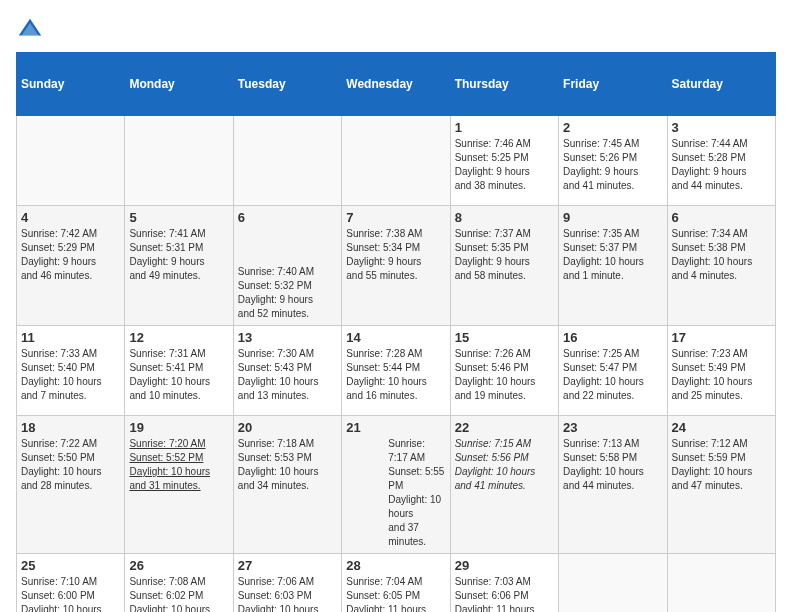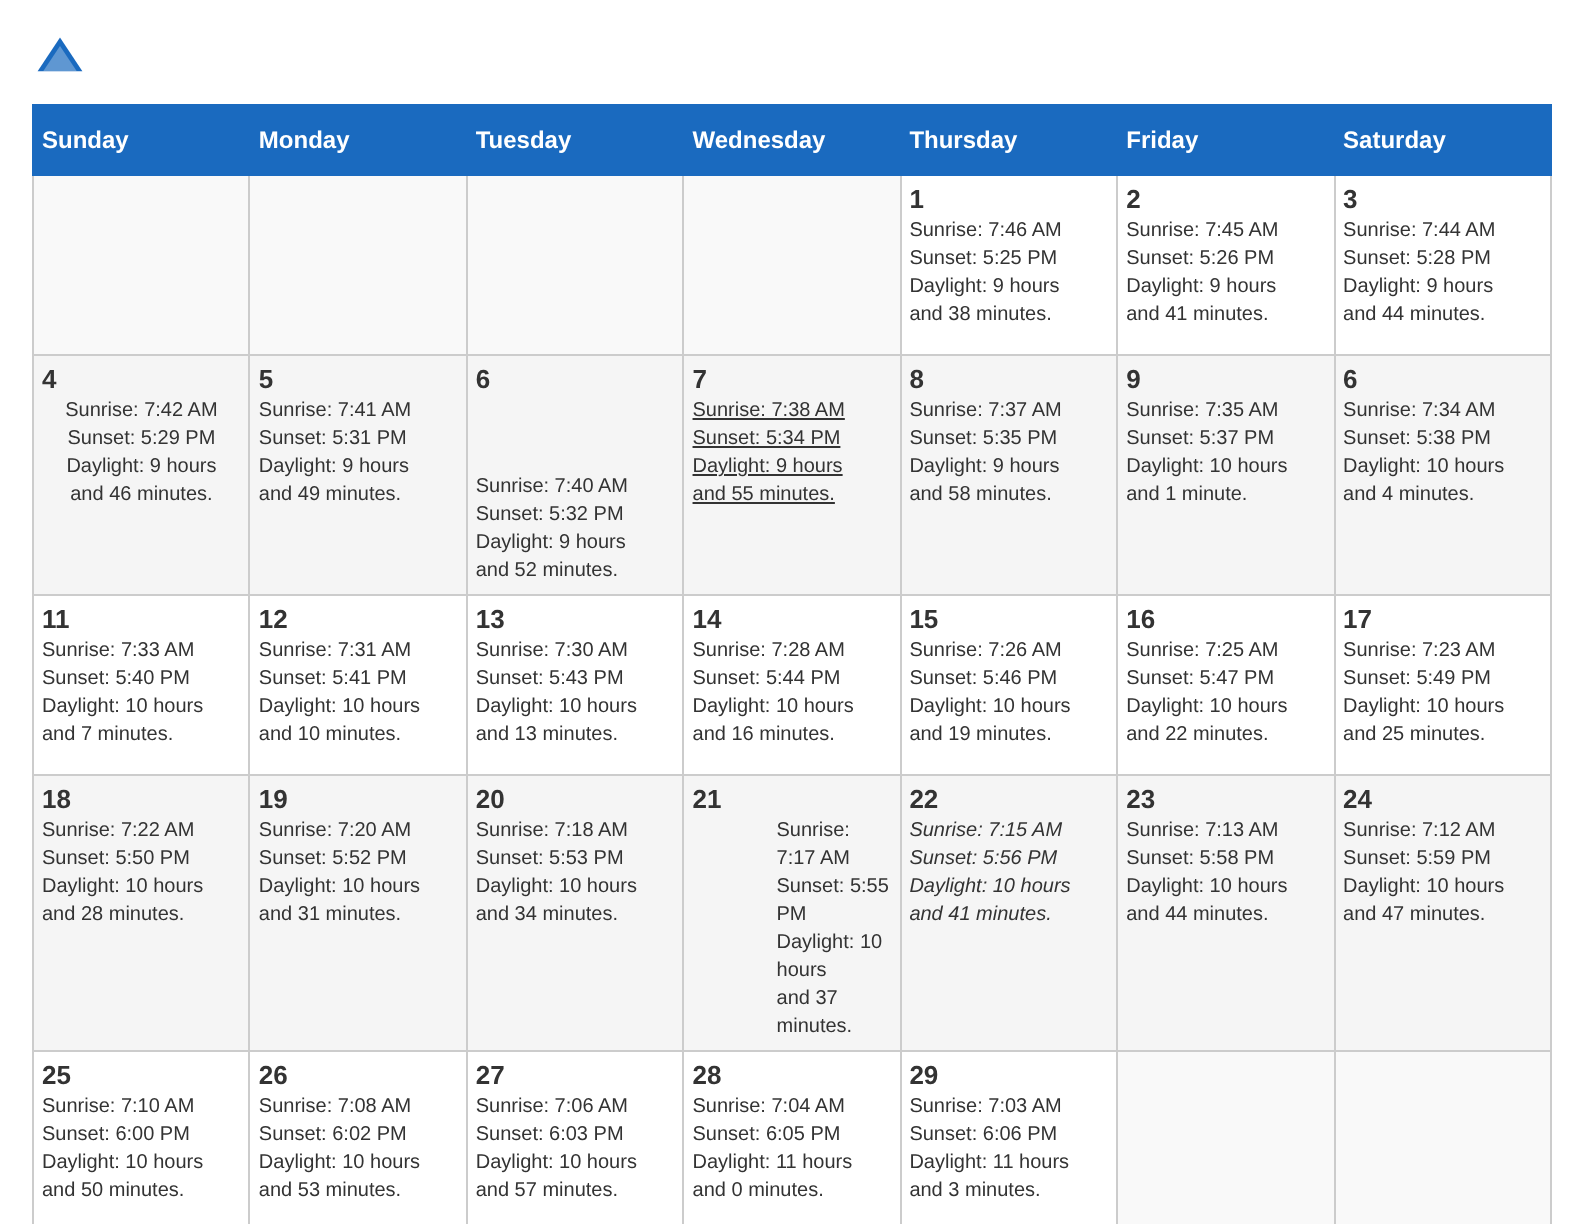--- a/index.html
+++ b/index.html
@@ -45,21 +45,21 @@
       color: #555;
     }
     table {
       width: 100%;
       border-collapse: collapse;
       font-size: 11px;
     }
     thead tr th {
       background: #1a6abf;
       color: #fff;
-      padding: 10px 4px;
+      padding: 24px 4px;
       text-align: left;
       font-size: 12px;
       font-weight: bold;
       border: 1px solid #1a6abf;
     }
     tbody tr td {
       border: 1px solid #ccc;
       vertical-align: top;
       padding: 4px;
       min-height: 80px;
@@ -137,42 +137,42 @@
           <div class="day-num">3</div>
           <div class="day-info" style="white-space: pre-line;">Sunrise: 7:44 AM
 Sunset: 5:28 PM
 Daylight: 9 hours
 and 44 minutes.</div>
         </td>
       </tr>
       <tr>
         <td>
           <div class="day-num">4</div>
-          <div class="day-info" style="white-space: pre-line; text-align: center;">Sunrise: 7:42 AM
+          <div class="day-info" style="white-space: pre-line;">Sunrise: 7:42 AM
 Sunset: 5:29 PM
 Daylight: 9 hours
 and 46 minutes.</div>
         </td>
         <td>
           <div class="day-num">5</div>
           <div class="day-info" style="white-space: pre-line;">Sunrise: 7:41 AM
 Sunset: 5:31 PM
 Daylight: 9 hours
 and 49 minutes.</div>
         </td>
         <td>
           <div class="day-num">6</div>
           <div class="day-info" style="white-space: pre-line; margin-top: 40px;">Sunrise: 7:40 AM
 Sunset: 5:32 PM
 Daylight: 9 hours
 and 52 minutes.</div>
         </td>
         <td>
           <div class="day-num">7</div>
-          <div class="day-info" style="white-space: pre-line; text-decoration: underline;">Sunrise: 7:38 AM
+          <div class="day-info" style="white-space: pre-line;">Sunrise: 7:38 AM
 Sunset: 5:34 PM
 Daylight: 9 hours
 and 55 minutes.</div>
         </td>
         <td>
           <div class="day-num">8</div>
           <div class="day-info" style="white-space: pre-line;">Sunrise: 7:37 AM
 Sunset: 5:35 PM
 Daylight: 9 hours
 and 58 minutes.</div>
@@ -246,21 +246,21 @@
       <tr>
         <td>
           <div class="day-num">18</div>
           <div class="day-info" style="white-space: pre-line;">Sunrise: 7:22 AM
 Sunset: 5:50 PM
 Daylight: 10 hours
 and 28 minutes.</div>
         </td>
         <td>
           <div class="day-num">19</div>
-          <div class="day-info" style="white-space: pre-line;">Sunrise: 7:20 AM
+          <div class="day-info" style="white-space: pre-line; text-decoration: underline;">Sunrise: 7:20 AM
 Sunset: 5:52 PM
 Daylight: 10 hours
 and 31 minutes.</div>
         </td>
         <td>
           <div class="day-num">20</div>
           <div class="day-info" style="white-space: pre-line;">Sunrise: 7:18 AM
 Sunset: 5:53 PM
 Daylight: 10 hours
 and 34 minutes.</div>

